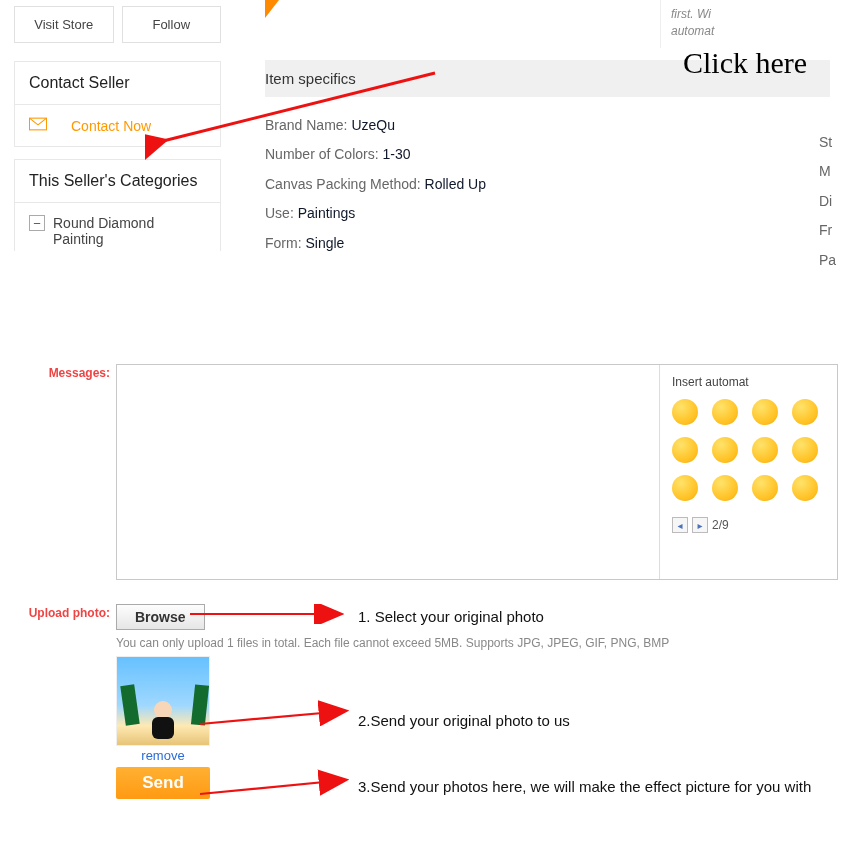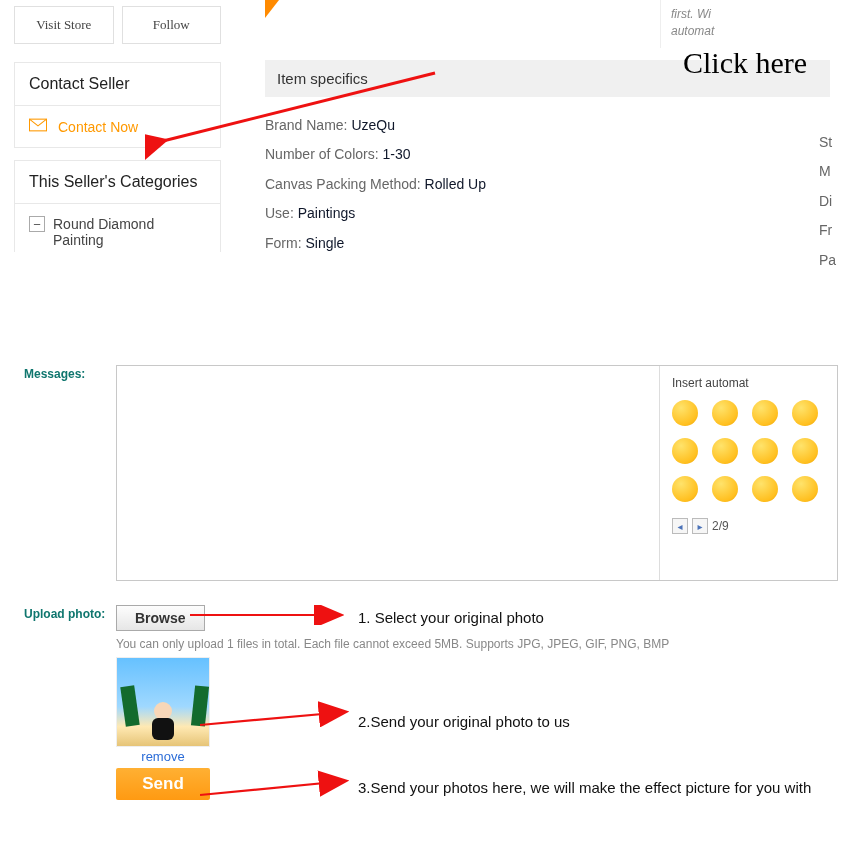--- a/index.html
+++ b/index.html
@@ -2,49 +2,49 @@
 <html><head>
 <meta charset="utf-8">
 <style>
   * { box-sizing: border-box; margin: 0; padding: 0; }
   body { font-family: Arial, Helvetica, sans-serif; font-size: 13px; color: #333; background: #fff; width: 850px; }
   
   
   .top { display: flex; }
   .sidebar { width: 235px; padding: 6px 14px 6px 14px; }
   .btn-row { display: flex; gap: 8px; margin-bottom: 18px; }
-  .btn { flex: 1; text-align: center; padding: 10px 0; border: 1px solid #e0e0e0; background: #fff; font-size: 13px; color: #444; cursor: pointer; font-family: Liberation Serif, serif; }
+  .btn { flex: 1; text-align: center; padding: 10px 0; border: 1px solid #e0e0e0; background: #fff; font-size: 13px; color: #444; cursor: pointer; }
   
   .panel { border: 1px solid #e8e8e8; margin-bottom: 12px; }
   .panel-header { padding: 12px 14px; font-size: 16px; color: #222; border-bottom: 1px solid #e8e8e8; }
-  .contact-now { display: flex; align-items: center; gap: 11px; padding: 12px 14px; color: #f90; font-size: 14px; cursor: pointer; }
+  .contact-now { display: flex; align-items: center; gap: 24px; padding: 12px 14px; color: #f90; font-size: 14px; cursor: pointer; }
   .contact-now svg { width: 18px; height: 14px; }
   
   .cat-item { display: flex; align-items: flex-start; gap: 8px; padding: 12px 14px 4px 14px; font-size: 14px; color: #444; cursor: pointer; }
   .minus-box { width: 16px; height: 16px; border: 1px solid #aaa; display: flex; align-items: center; justify-content: center; font-size: 13px; color: #555; line-height: 1; background: #fff; flex-shrink: 0; }
   
   .main { flex: 1; padding-left: 30px; position: relative; }
   .orange-bar { width: 480px; height: 48px; background: linear-gradient(#fff 0, #fff 0); position: relative; font-style: italic; }
   .orange-tri { width: 0; height: 0; border-left: 14px solid #ff8a00; border-bottom: 18px solid transparent; position: absolute; top: 0; left: 0; }
   .right-info { position: absolute; right: 0; top: 0; width: 85px; height: 48px; border-left: 1px solid #eee; padding: 6px 0 0 10px; font-size: 12px; color: #888; line-height: 1.4; overflow: hidden; white-space: nowrap; }
   
-  .spec-header { margin-top: 12px; background: #f0f0f0; padding: 10px 12px; font-size: 15px; color: #333; width: 565px; }
+  .spec-header { margin-top: 12px; background: #f0f0f0; padding: 10px 0; font-size: 15px; color: #333; width: 565px; }
   .spec-list { margin-top: 14px; font-size: 14px; color: #666; line-height: 2.1; }
   .spec-list .val { color: #0f172a; }
   .spec-right { position: absolute; right: 14px; top: 128px; font-size: 14px; color: #666; line-height: 2.1; }
   
   .click-here { position: absolute; top: 46px; left: 448px; font-size: 30px; font-family: "Times New Roman", serif; color: #000; }
   
   
   .arrow-svg { position: absolute; pointer-events: none; }
   
   
   .bottom { margin-top: 95px; padding: 0 12px 0 24px; position: relative; }
   .row { display: flex; }
-  .label { width: 86px; font-size: 12px; color: #0f766e; font-weight: bold; padding-top: 2px; }
+  .label { width: 86px; text-align: right; font-size: 12px; color: #ef4444; font-weight: bold; padding-top: 2px; }
   .msg-box { flex: 1; border: 1px solid #c8c8c8; height: 216px; margin-left: 6px; display: flex; }
   .msg-text { flex: 1; }
   .smiley-panel { width: 178px; border-left: 1px solid #ddd; padding: 10px 12px; }
   .smiley-title { font-size: 12px; color: #444; margin-bottom: 10px; }
   .smiley-grid { display: grid; grid-template-columns: repeat(4, 30px); gap: 12px 10px; }
   .emoji { width: 26px; height: 26px; border-radius: 50%; background: radial-gradient(circle at 35% 30%, #ffe36b, #ffbf1f 70%, #e69b00 100%); display: flex; align-items: center; justify-content: center; font-size: 14px; cursor: pointer; }
   .pager { margin-top: 16px; display: flex; align-items: center; gap: 4px; font-size: 12px; color: #555; }
   .pager-btn { width: 16px; height: 16px; border: 1px solid #bbb; background: #f6f6f6; display: flex; align-items: center; justify-content: center; font-size: 10px; cursor: pointer; color: #4b72b8; }
   
   .upload-row { margin-top: 24px; }

